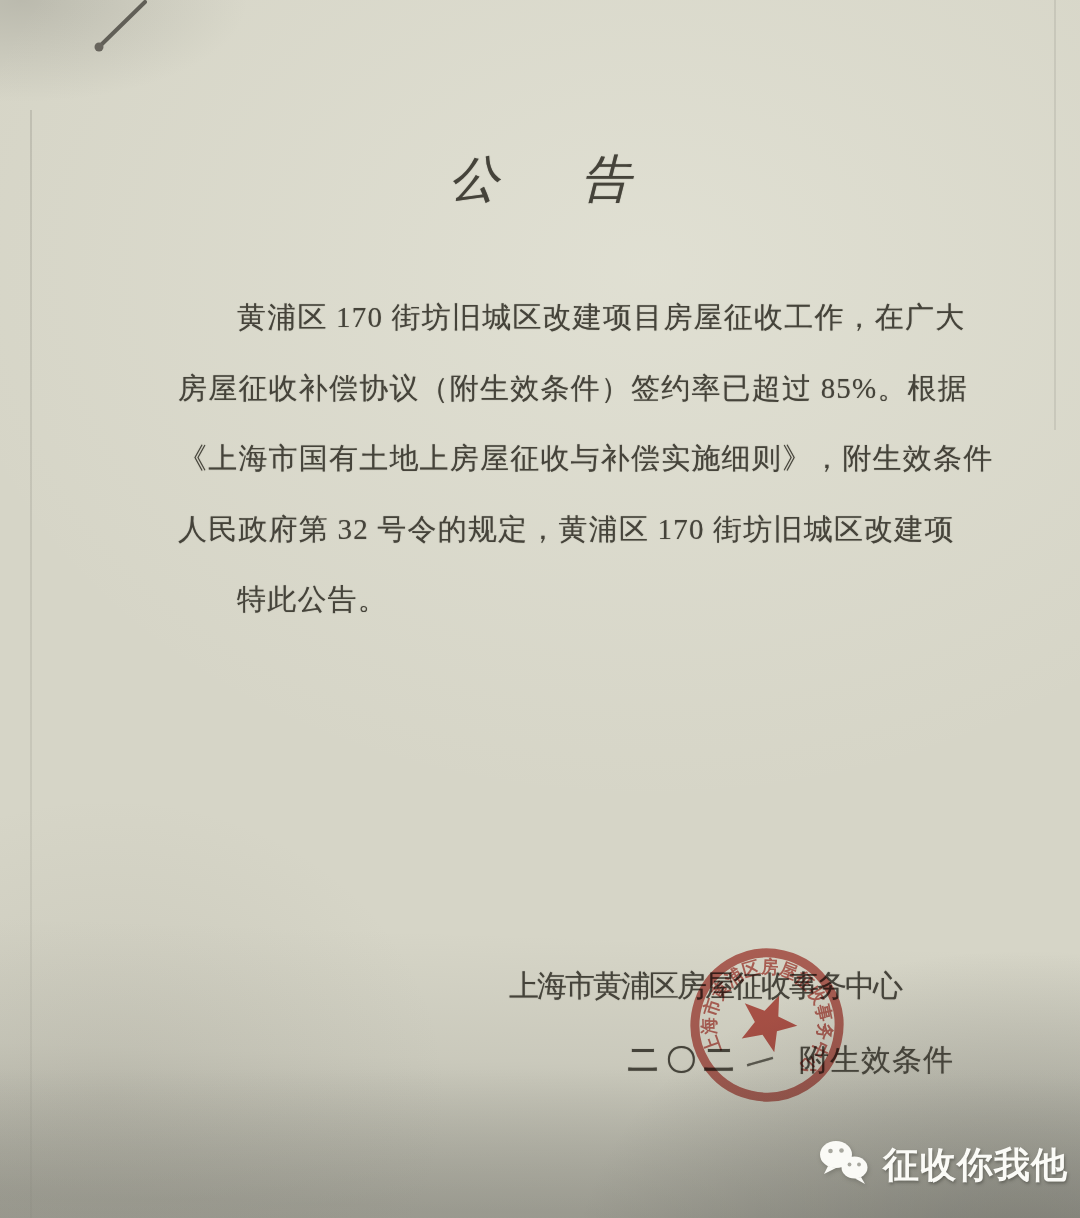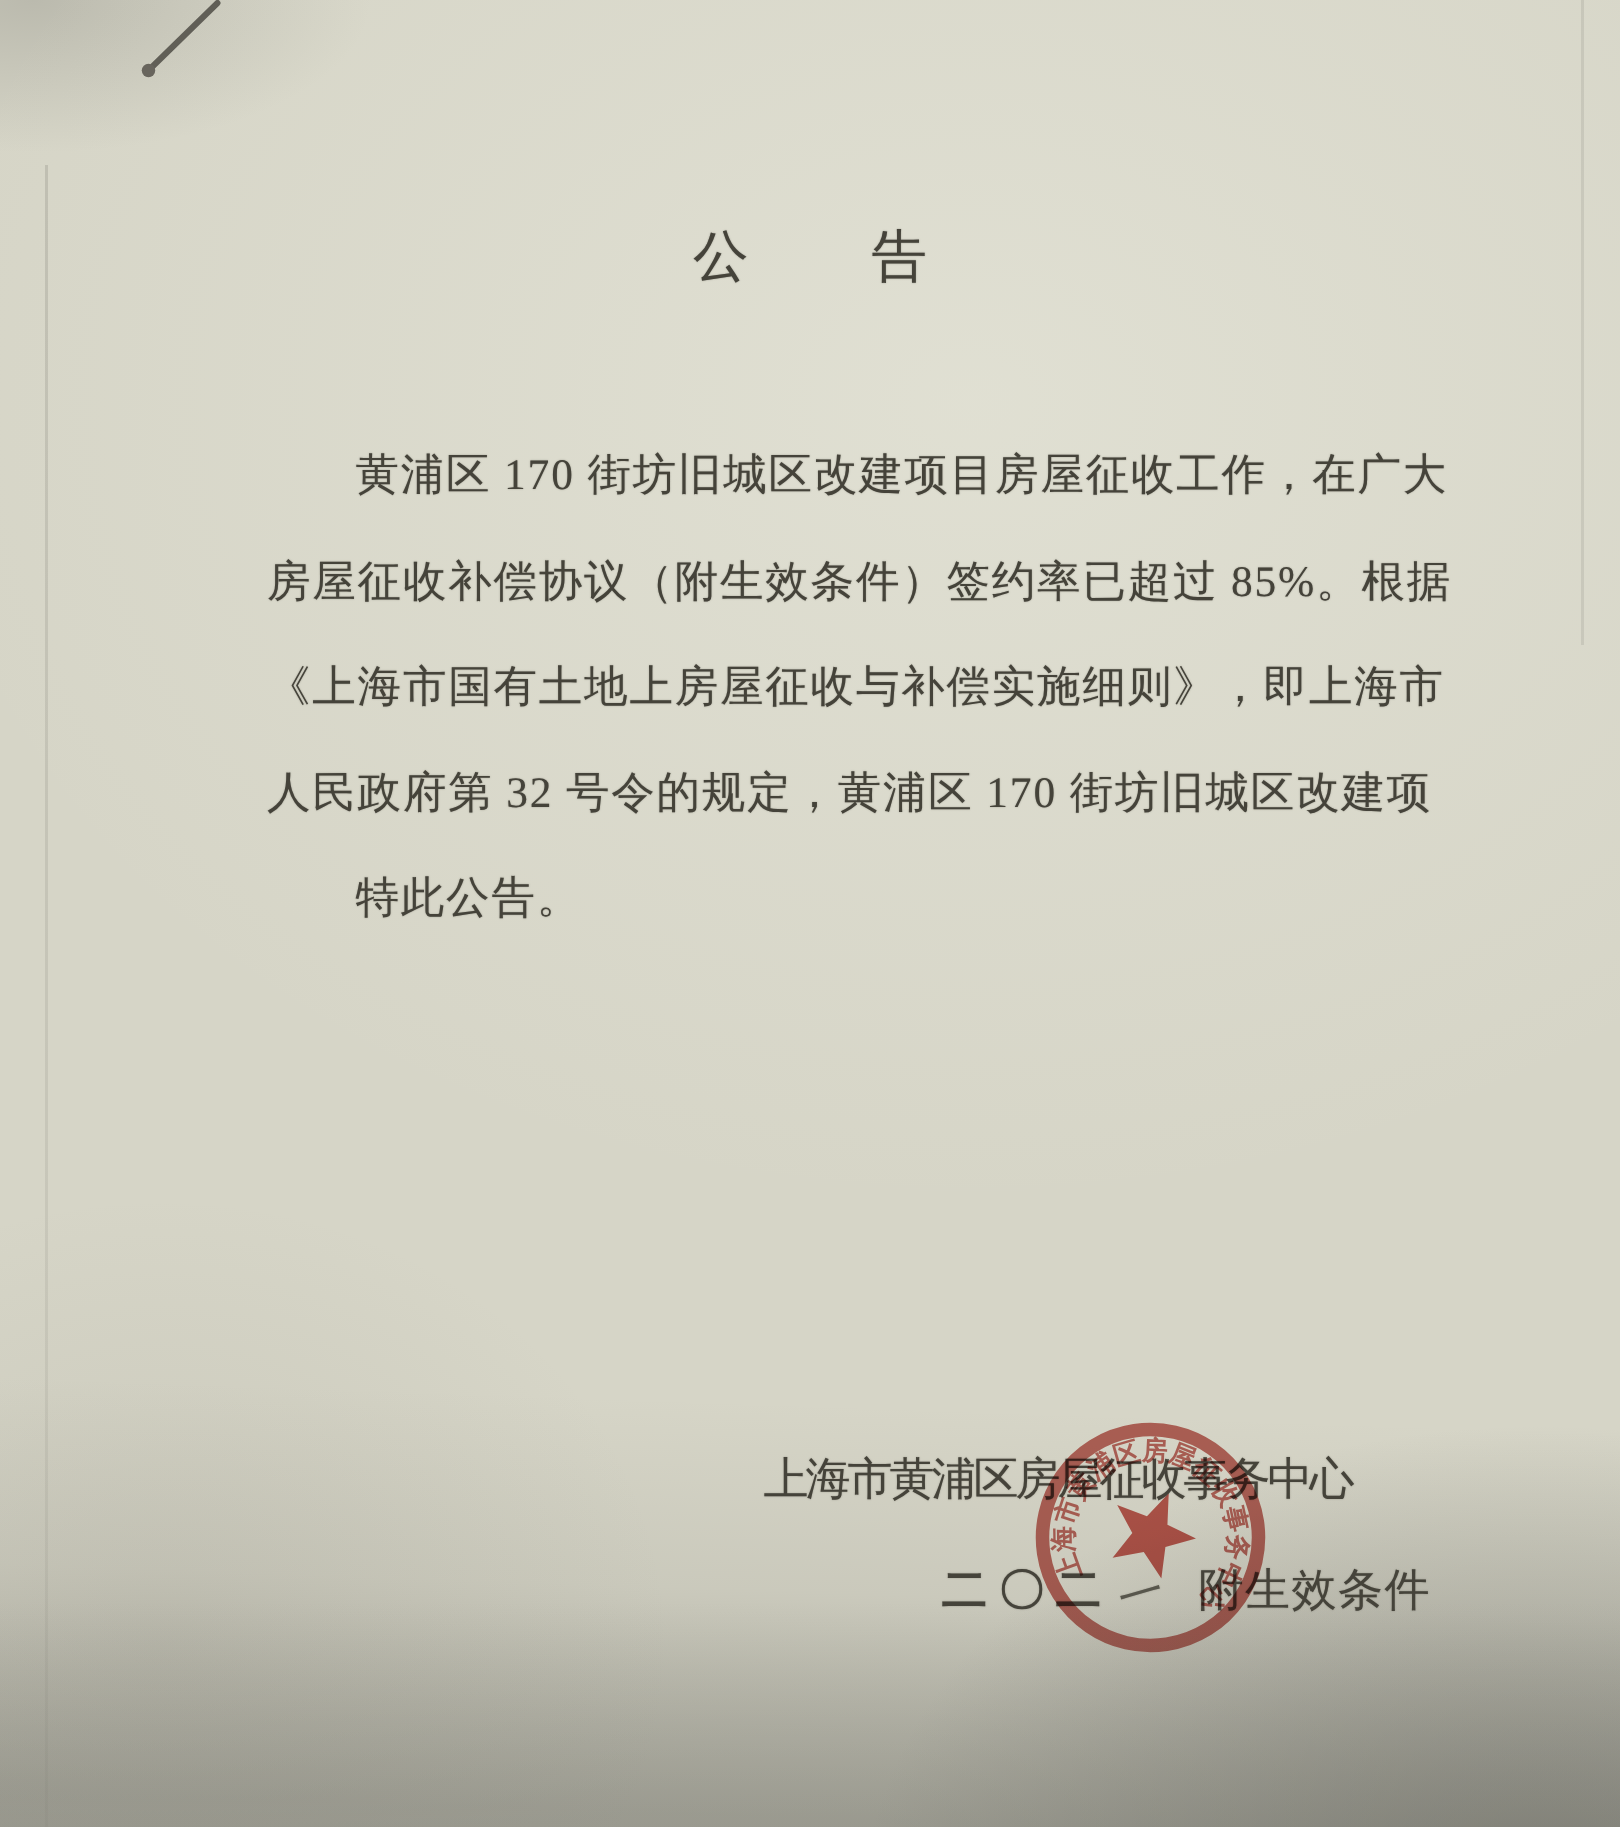--- a/index.html
+++ b/index.html
@@ -23,22 +23,22 @@
   }
   .crease{position:absolute;pointer-events:none;}
   .crease-left{left:30px;top:110px;width:2px;height:1108px;
     background:linear-gradient(to bottom, rgba(100,98,90,0.20), rgba(100,98,90,0.08));}
   .crease-right{left:1054px;top:0;width:2px;height:430px;background:rgba(100,98,90,0.14);}
   .corner-mark{position:absolute;left:75px;top:0;filter:blur(0.5px);opacity:0.85;}
 
   .title-row{position:absolute;left:0;top:146px;width:100%;
     display:flex;justify-content:center;}
   .title-row span{
-    font-size:37px;letter-spacing:82px;margin-right:-82px;
-    text-shadow:0 0 1px rgba(69,67,58,0.55);}
+    font-size:50px;letter-spacing:82px;margin-right:-82px;
+    text-shadow:0 0 1px rgba(69,67,58,0.55);font-style:italic;}
 
   .body-block{position:absolute;left:178px;top:282px;width:742px;}
   .body-block p{
     margin:0;font-size:29px;line-height:70.5px;letter-spacing:1.2px;
     text-shadow:0 0 1px rgba(69,67,58,0.5);white-space:nowrap;}
   .body-block p.indent{text-indent:59px;}
 
   .signature{position:absolute;left:509px;top:966px;
     font-size:30px;letter-spacing:-2px;white-space:nowrap;
     text-shadow:0 0 1px rgba(69,67,58,0.5);}
@@ -77,21 +77,21 @@
   <div class="crease crease-left"></div>
   <div class="crease crease-right"></div>
 
   <div class="title-row">
     <span>公告</span>
   </div>
 
   <div class="body-block">
     <p class="indent">黄浦区 170 街坊旧城区改建项目房屋征收工作，在广大</p>
     <p>房屋征收补偿协议（附生效条件）签约率已超过 85%。根据</p>
-    <p>《上海市国有土地上房屋征收与补偿实施细则》，即上海市</p>
+    <p>《上海市国有土地上房屋征收与补偿实施细则》，附生效条件</p>
     <p>人民政府第 32 号令的规定，黄浦区 170 街坊旧城区改建项</p>
     <p class="indent">特此公告。</p>
   </div>
 
   <div class="signature">上海市黄浦区房屋征收事务中心</div>
 
   <div class="date-row">
     <span class="date-prefix">二〇二</span><span class="date-hidden">一</span><span class="date-suffix">附生效条件</span>
   </div>
 
@@ -101,14 +101,27 @@
       <polygon fill="#c8524a" points="85.2,48.5 89.1,69.2 109.7,73.8 91.1,83.9 93.2,105.0 77.8,90.4 58.4,98.8 67.5,79.8 53.5,63.9 74.5,66.7"></polygon>
       <path id="sealTextPath" d="M 41.4 114.8 A 52 52 0 1 1 118.6 114.8" fill="none"></path>
       <text font-size="18" fill="#c4615a">
         <textPath href="#sealTextPath" startOffset="0" textLength="238" lengthAdjust="spacingAndGlyphs">上海市黄浦区房屋征收事务中心</textPath>
       </text>
     </g>
   </svg>
 
   <div class="shade-strip"></div>
 
+  <div class="watermark">
+    <svg class="wm-icon" width="54" height="50" viewBox="0 0 54 50">
+      <ellipse cx="17" cy="14.5" rx="16" ry="13.5" fill="#fafaf6"></ellipse>
+      <path d="M 9 26 L 5 34 L 17 28 Z" fill="#fafaf6"></path>
+      <circle cx="11.5" cy="11" r="2.3" fill="#a7a79e"></circle>
+      <circle cx="22.5" cy="10.5" r="2.3" fill="#a7a79e"></circle>
+      <ellipse cx="35.5" cy="27.5" rx="13" ry="11" fill="#fafaf6"></ellipse>
+      <path d="M 42 37 L 46 44 L 36 38.5 Z" fill="#fafaf6"></path>
+      <circle cx="30.5" cy="24.5" r="1.9" fill="#a7a79e"></circle>
+      <circle cx="40" cy="24.5" r="1.9" fill="#a7a79e"></circle>
+    </svg>
+    <span class="wm-label">征收你我他</span>
+  </div>
 
 </div>
 
 </body></html>

